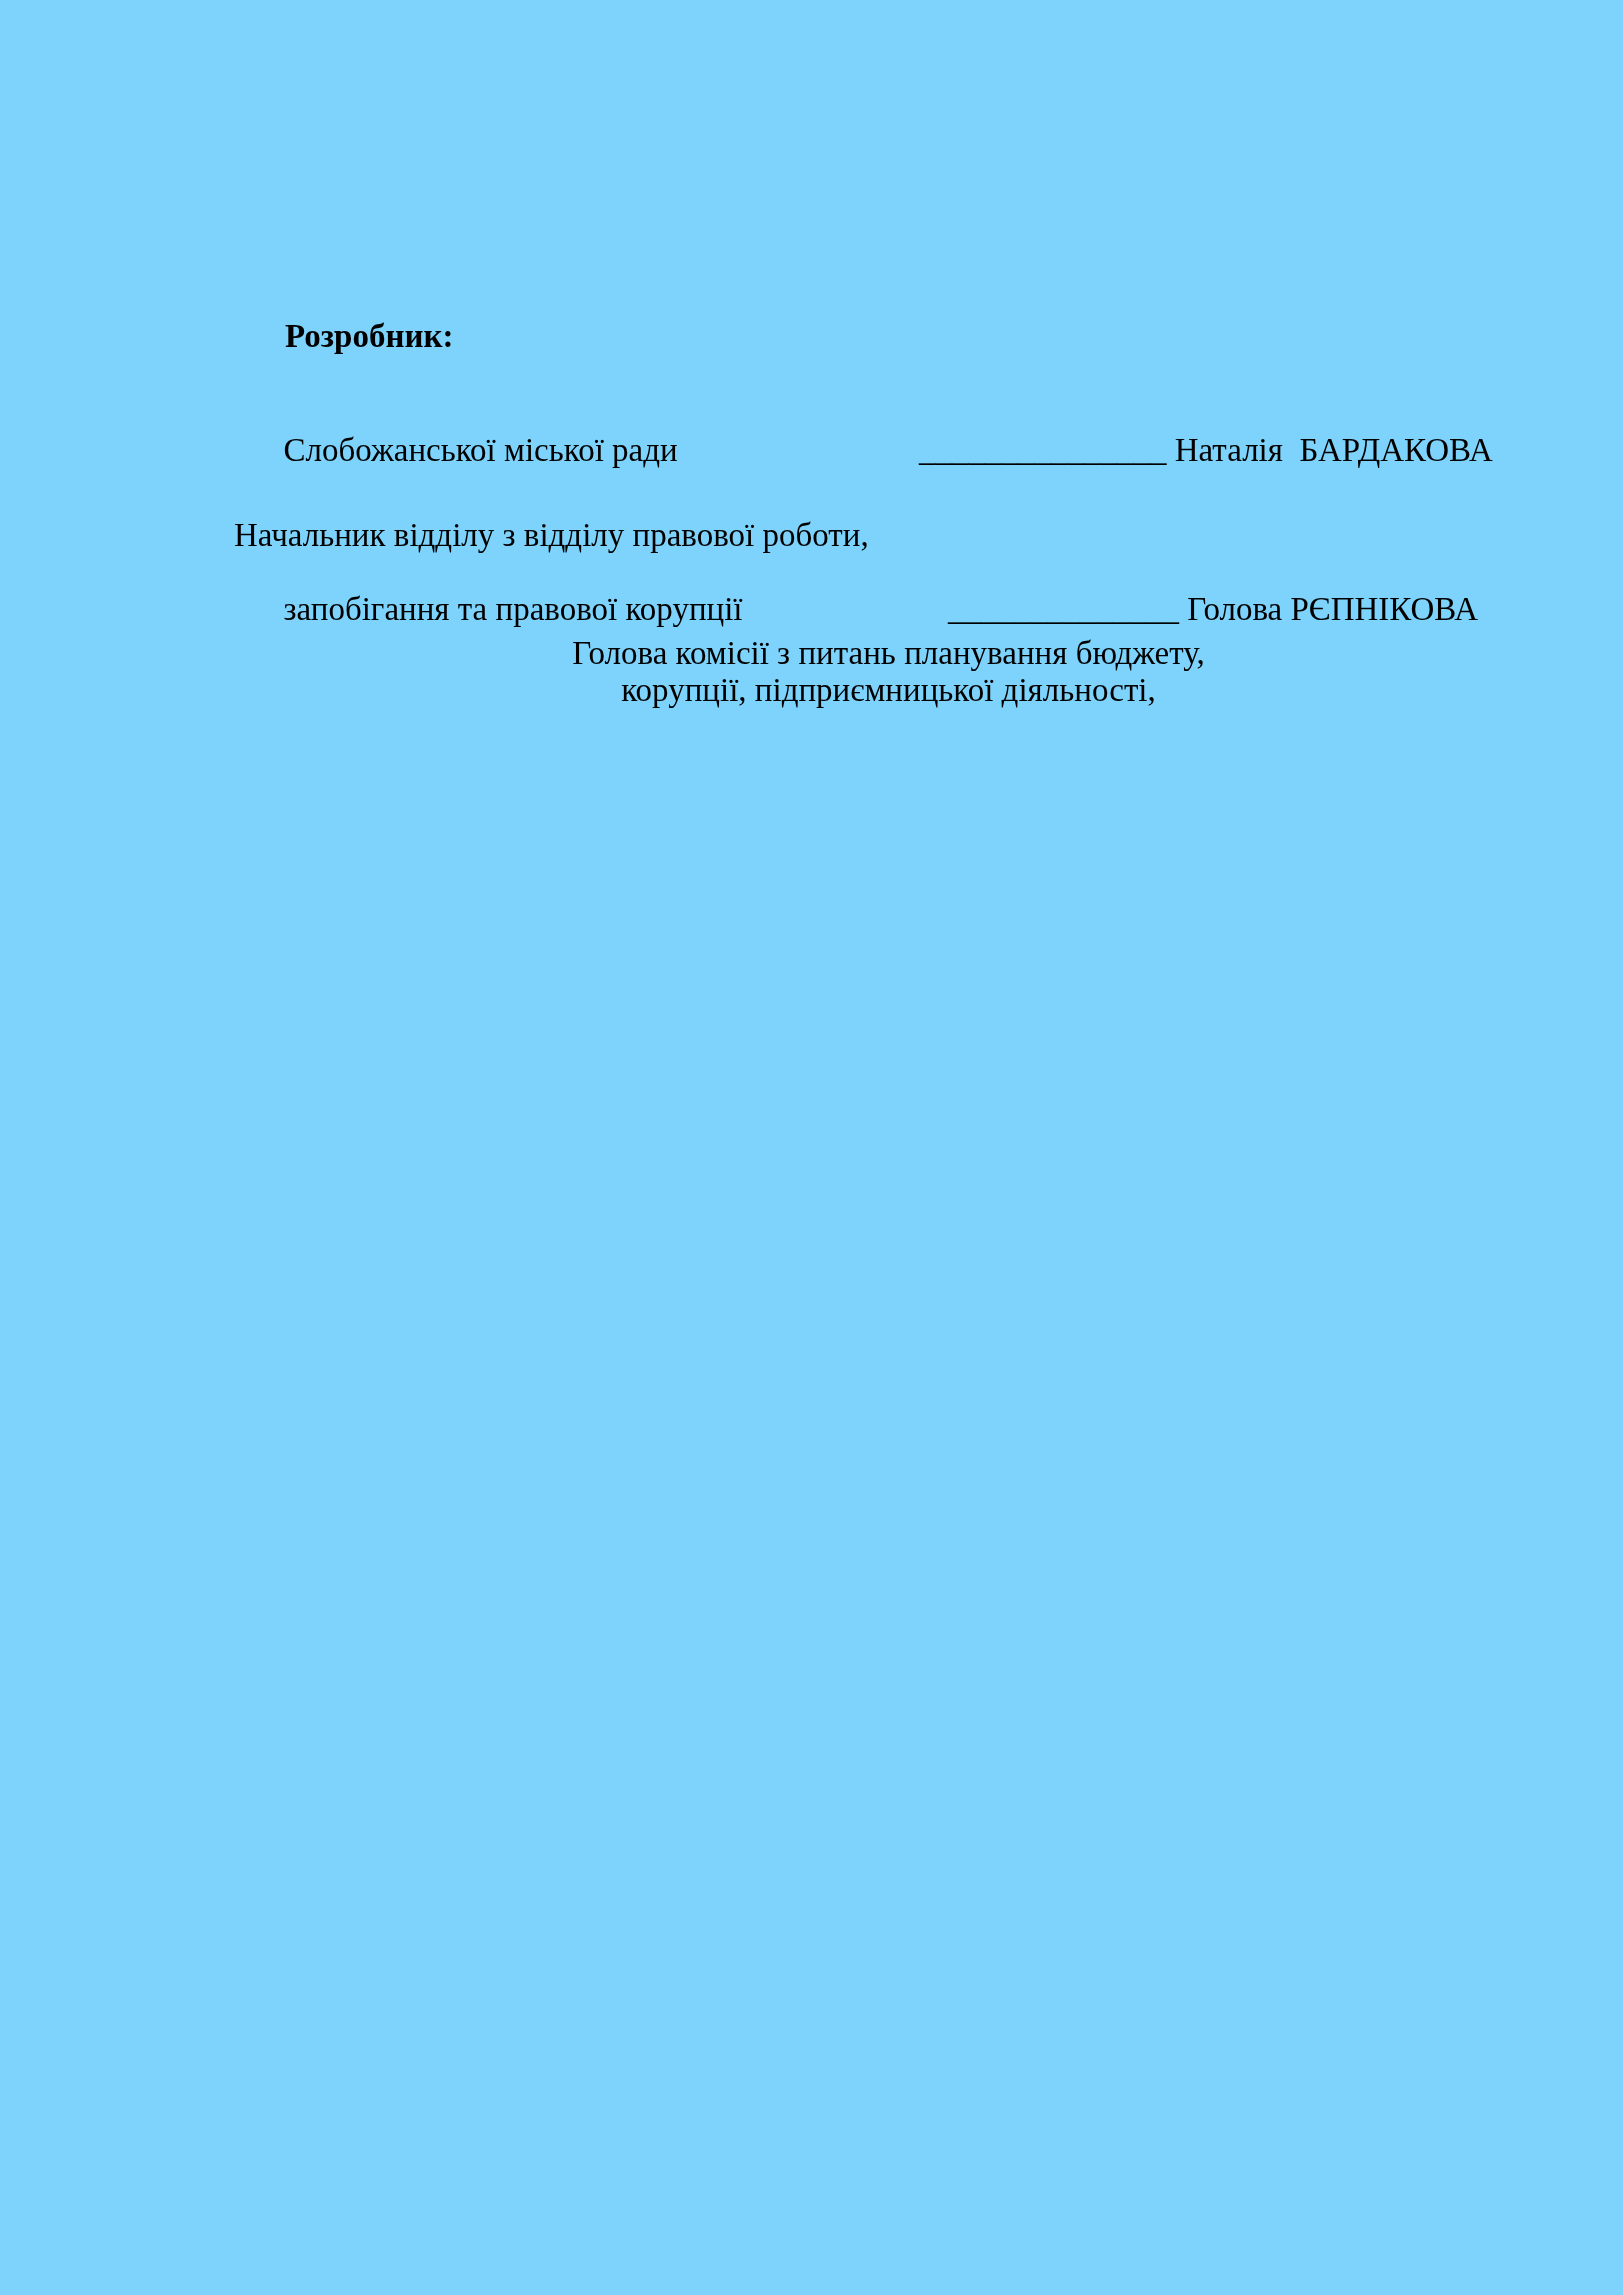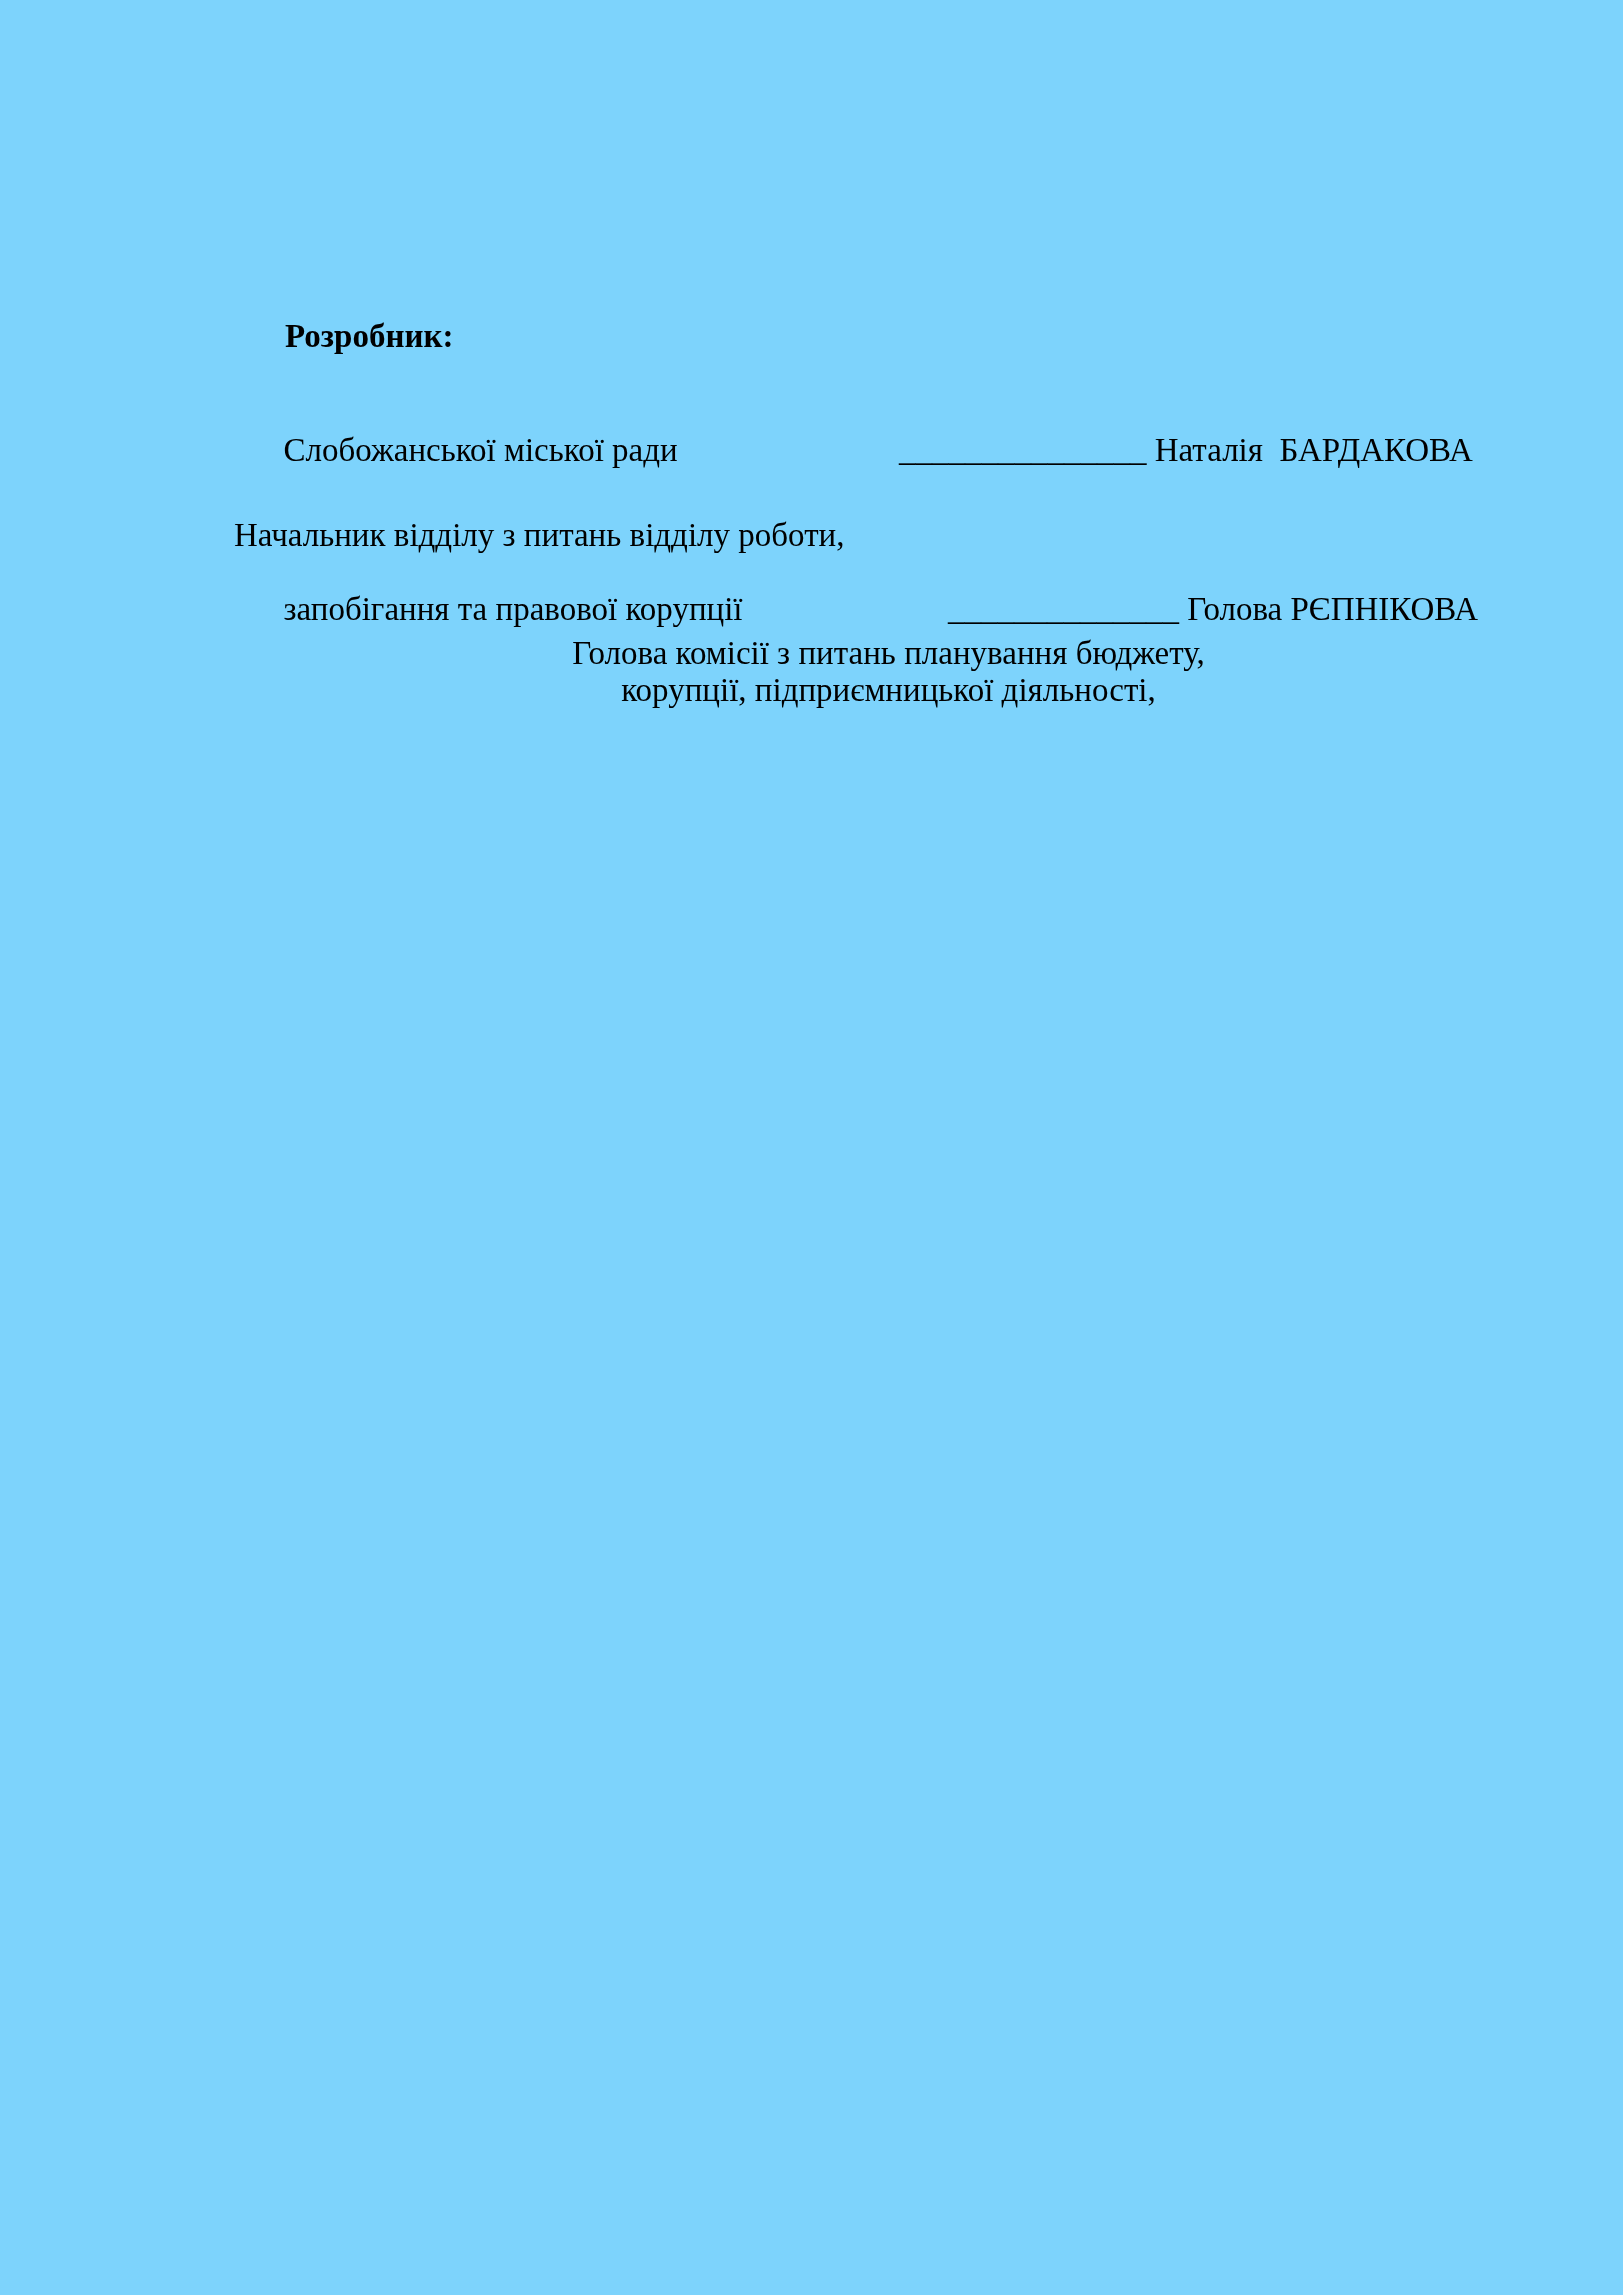--- a/index.html
+++ b/index.html
@@ -51,42 +51,42 @@
   .sig-rule {
     white-space: pre;
     letter-spacing: 0;
   }
   .sig-name {
     white-space: pre;
   }
   #block-1 { top: 395px; }
   #block-2 { top: 517px; }
   #block-3 { top: 635px; text-align: center; }
-  #block-1 .sig-area { left: 599px; text-align: center; }
+  #block-1 .sig-area { left: 619px; text-align: center; }
   #block-2 .sig-area { left: 648px; }
   #block-3 .sig-area { left: 664px; }
 </style>
 </head>
 <body>
 
 <div class="page">
 
   <div class="doc-heading">Розробник:</div>
 
   <div class="sig-block" id="block-1">
     <div class="line">
       <span>Слобожанської міської ради</span>
       <span class="sig-area">
         <span class="sig-rule">_______________</span><span class="sig-name"> Наталія  БАРДАКОВА</span>
       </span>
     </div>
   </div>
 
   <div class="sig-block" id="block-2">
-    <div class="line">Начальник відділу з питань відділу роботи,</div>
+    <div class="line">Начальник відділу з відділу правової роботи,</div>
     <div class="line">
       <span>запобігання та правової корупції</span>
       <span class="sig-area">
         <span class="sig-rule">______________</span><span class="sig-name"> Голова РЄПНІКОВА</span>
       </span>
     </div>
   </div>
 
   <div class="sig-block" id="block-3">
     <div class="line">Голова комісії з питань планування бюджету,</div>

